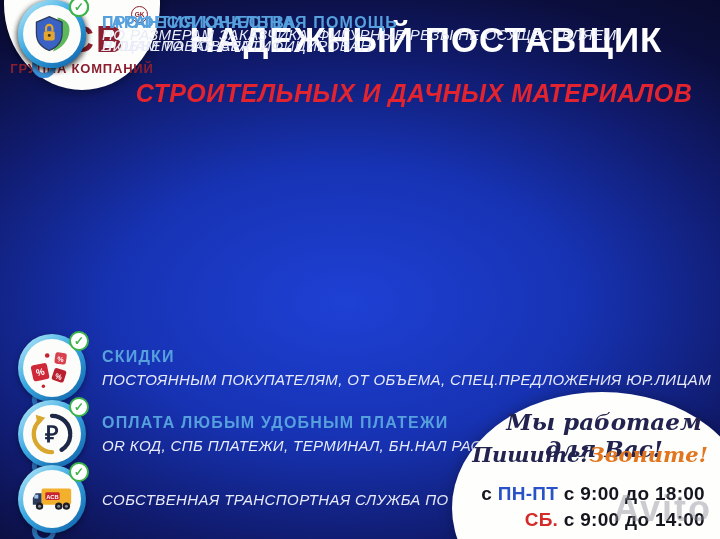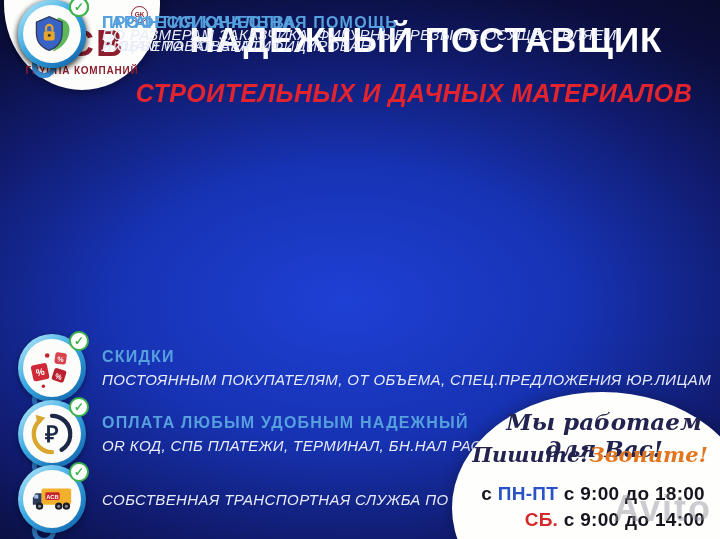--- a/index.html
+++ b/index.html
@@ -21,21 +21,21 @@
   }
   .logo-stack{
     position:absolute; left:0; right:0; bottom:14px;
     display:flex; flex-direction:column; align-items:center;
   }
   .logo-word{
     font-weight:900; font-size:37px; line-height:1; letter-spacing:2px;
     color:#8c1f2f; font-family:"Liberation Sans", sans-serif;
   }
   .logo-tagline{
-    margin-top:3px; font-size:10px; font-weight:bold; letter-spacing:.8px; color:#8c1f2f;
+    margin-top:3px; font-size:13px; font-weight:bold; letter-spacing:.8px; color:#8c1f2f;
   }
   .logo-reg{
     position:absolute; right:12px; top:88px; width:17px; height:17px;
     border:1.6px solid #8c1f2f; border-radius:50%;
     font-size:6.5px; font-weight:bold; color:#8c1f2f;
     display:flex; align-items:center; justify-content:center;
   }
 
   
   .title{
@@ -168,21 +168,21 @@
             <path d="M43 26 a19 19 0 0 1 -9 14.5" stroke="#1d2746" stroke-width="4.5" fill="none" stroke-linecap="round"></path>
             <path d="M24 43 a19 19 0 0 1 -19 -19 a19 19 0 0 1 6.5 -14.3" stroke="#d9a62e" stroke-width="4.5" fill="none" stroke-linecap="round"></path>
             <polygon points="7,4 17,7 9,15" fill="#d9a62e"></polygon>
             <text x="24" y="32.5" font-size="24" font-weight="bold" fill="#1d2746" text-anchor="middle">₽</text>
           </svg>
         </div>
       </div>
       <div class="check">✓</div>
     </div>
     <div class="feature-text">
-      <div class="feature-title">ОПЛАТА ЛЮБЫМ УДОБНЫМ НАДЕЖНЫЙ</div>
+      <div class="feature-title">ОПЛАТА ЛЮБЫМ УДОБНЫМ ПЛАТЕЖИ</div>
       <div class="feature-desc">OR КОД, СПБ ПЛАТЕЖИ, ТЕРМИНАЛ, БН.НАЛ РАСЧЕТ, ПО ФАКТУ ДОСТАВКИ</div>
     </div>
   </div>
 
   <div class="feature">
     <div class="icon-wrap">
       <div class="chain"></div>
       <div class="icon-outer">
         <div class="icon-inner">
           <svg viewBox="0 0 48 48" width="46" height="46">

